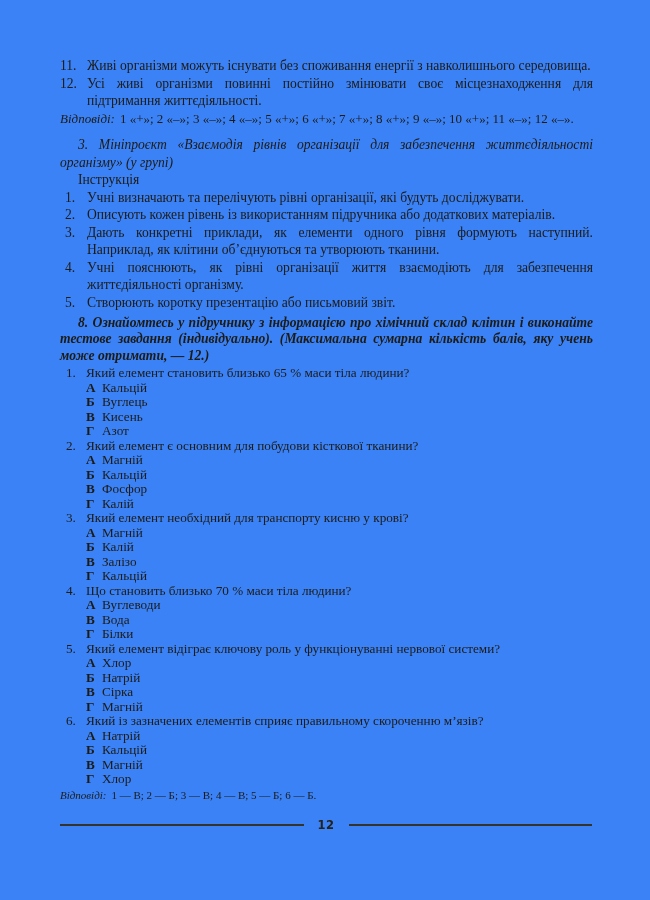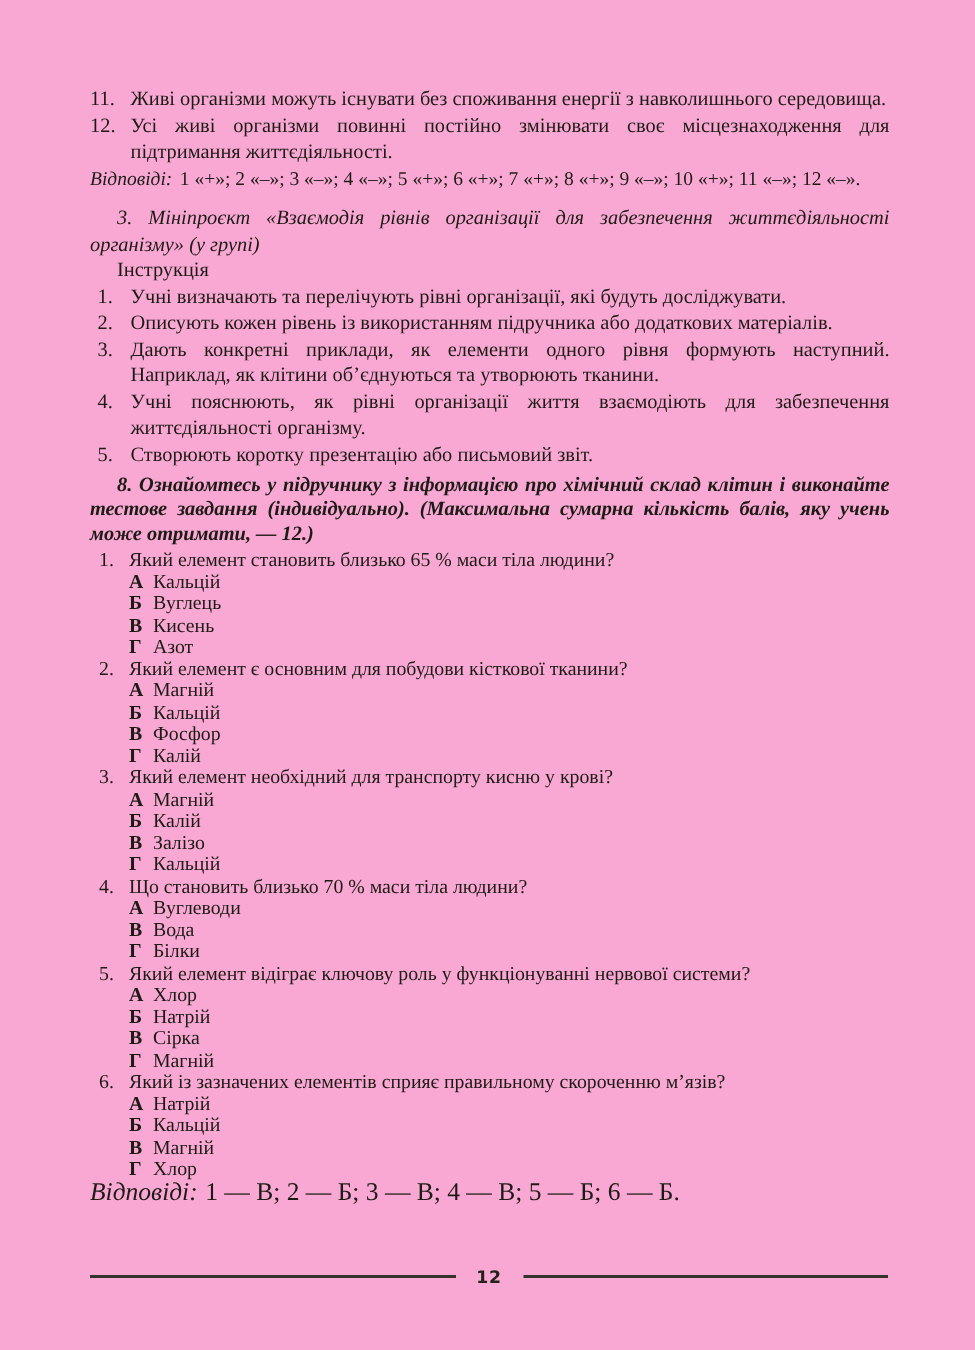--- a/index.html
+++ b/index.html
@@ -3,21 +3,21 @@
 <meta charset="utf-8">
 <style>
   html,body{margin:0;padding:0;}
   body{
     width:650px;height:900px;
     background:#fdfdfa;
     font-family:"Liberation Serif","DejaVu Serif",serif;
     color:#1d1b15;
     -webkit-font-smoothing:antialiased;
   }
-  .page{position:relative;width:650px;height:900px;overflow:hidden;background:#f9a8d4;}
+  .page{position:relative;width:650px;height:900px;overflow:hidden;background:#3b82f6;}
   .content{position:absolute;left:60px;top:57px;width:533px;}
 
   
   .statements,.project{font-size:13.6px;line-height:17.5px;}
   .numrow{margin:0;position:relative;padding-left:27px;text-align:justify;}
   .numrow .num{position:absolute;left:0;top:0;}
   .steps .numrow .num{left:5px;}
   .answers{margin:0;white-space:nowrap;}
   .answers .label{font-style:italic;padding-right:5px;text-align:right;}
   .statements .answers{font-size:13px;}
@@ -31,25 +31,25 @@
   .intro{
     margin:0;font-size:13.6px;line-height:16.4px;
     font-weight:bold;font-style:italic;
     text-indent:18px;text-align:justify;
   }
   .qblock{font-size:13.2px;line-height:14.5px;margin-top:2px;}
   .qblock .numrow{padding-left:26px;}
   .qblock .numrow .num{left:6px;}
   .option{margin:0;padding-left:26px;}
   .option .letter{display:inline-block;width:16px;font-weight:bold;}
-  .test .answers{font-size:17px;line-height:14.6px;margin-top:1px;}
+  .test .answers{font-size:11px;line-height:14.6px;margin-top:1px;}
 
   
   .footer{
-    position:absolute;left:60px;right:58px;top:844px;
+    position:absolute;left:60px;right:58px;top:818px;
     display:flex;align-items:center;gap:14px;
   }
   .rule{flex:1;height:2px;background:#35332c;}
   .pagenum{
     font-family:"DejaVu Sans","Liberation Sans",sans-serif;
     font-weight:bold;font-size:11.5px;color:#24221c;letter-spacing:0.5px;
   }
 </style>
 </head>
 <body>

